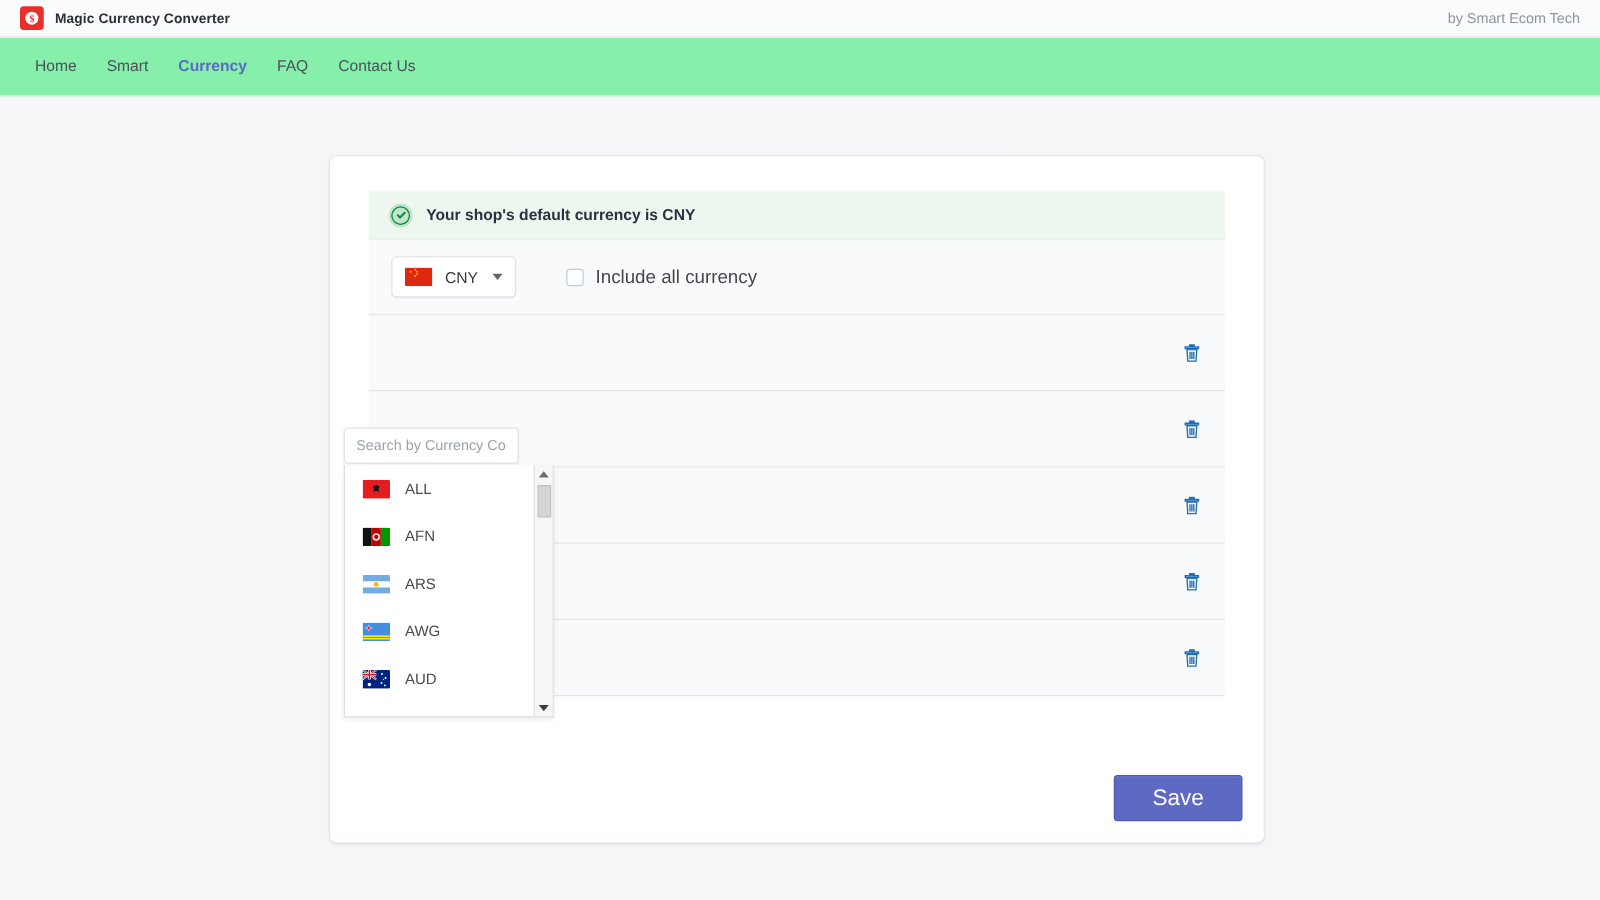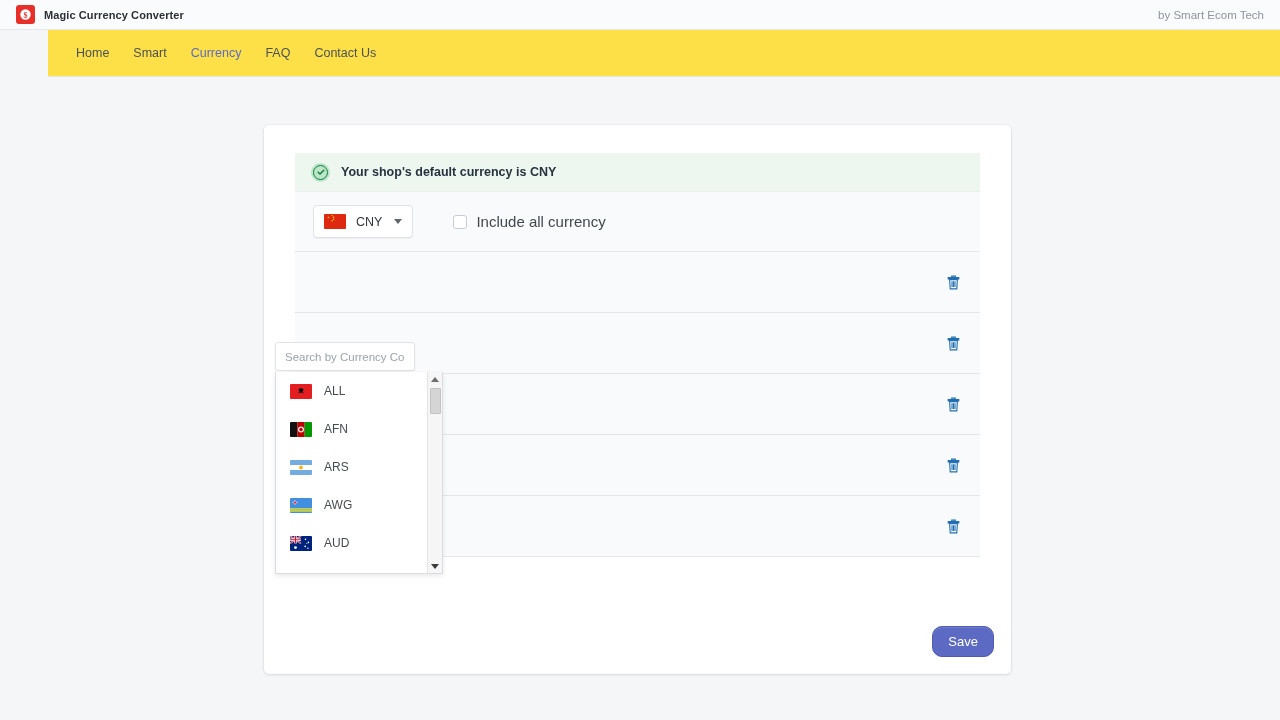--- a/index.html
+++ b/index.html
@@ -39,36 +39,35 @@
     position: absolute;
     right: 16px; top: 50%;
     transform: translateY(-50%);
     font-size: 11.5px;
     color: #8d949d;
   }
 
   
   .navbar {
     height: 47px;
-    background: #fde047;
+    background: #86efac;
     border-bottom: 1px solid #e3e5e8;
     display: flex;
     align-items: center;
     padding: 0 28px;
     gap: 24px;
-    margin-left: 48px;
   }
   .nav-item {
     font-size: 12.5px;
     color: #4b5158;
     text-decoration: none;
     cursor: pointer;
     line-height: 1;
   }
-  .nav-item.active { color: #5c6ac4; }
+  .nav-item.active { color: #5c6ac4; font-weight: bold; }
 
   
   .page {
     position: relative;
     height: calc(720px - 78px);
   }
   .card {
     position: absolute;
     left: 264px; top: 48px;
     width: 747px; height: 549px;
@@ -198,24 +197,24 @@
 
   
   .card-footer {
     position: absolute;
     right: 17px; bottom: 17px;
   }
   .save-btn {
     background: #5c6ac4;
     color: #fff;
     border: 1px solid #4f5ab5;
-    border-radius: 10px;
-    font-size: 13px;
+    border-radius: 3px;
+    font-size: 18px;
     font-family: "Liberation Sans", sans-serif;
-    padding: 7px 15px;
+    padding: 7px 30px;
     cursor: pointer;
     box-shadow: inset 0 1px 0 rgba(255,255,255,.12);
   }
 
   
   .dropdown {
     position: absolute;
     left: 275px; top: 265px;
     width: 140px;
     z-index: 40;

